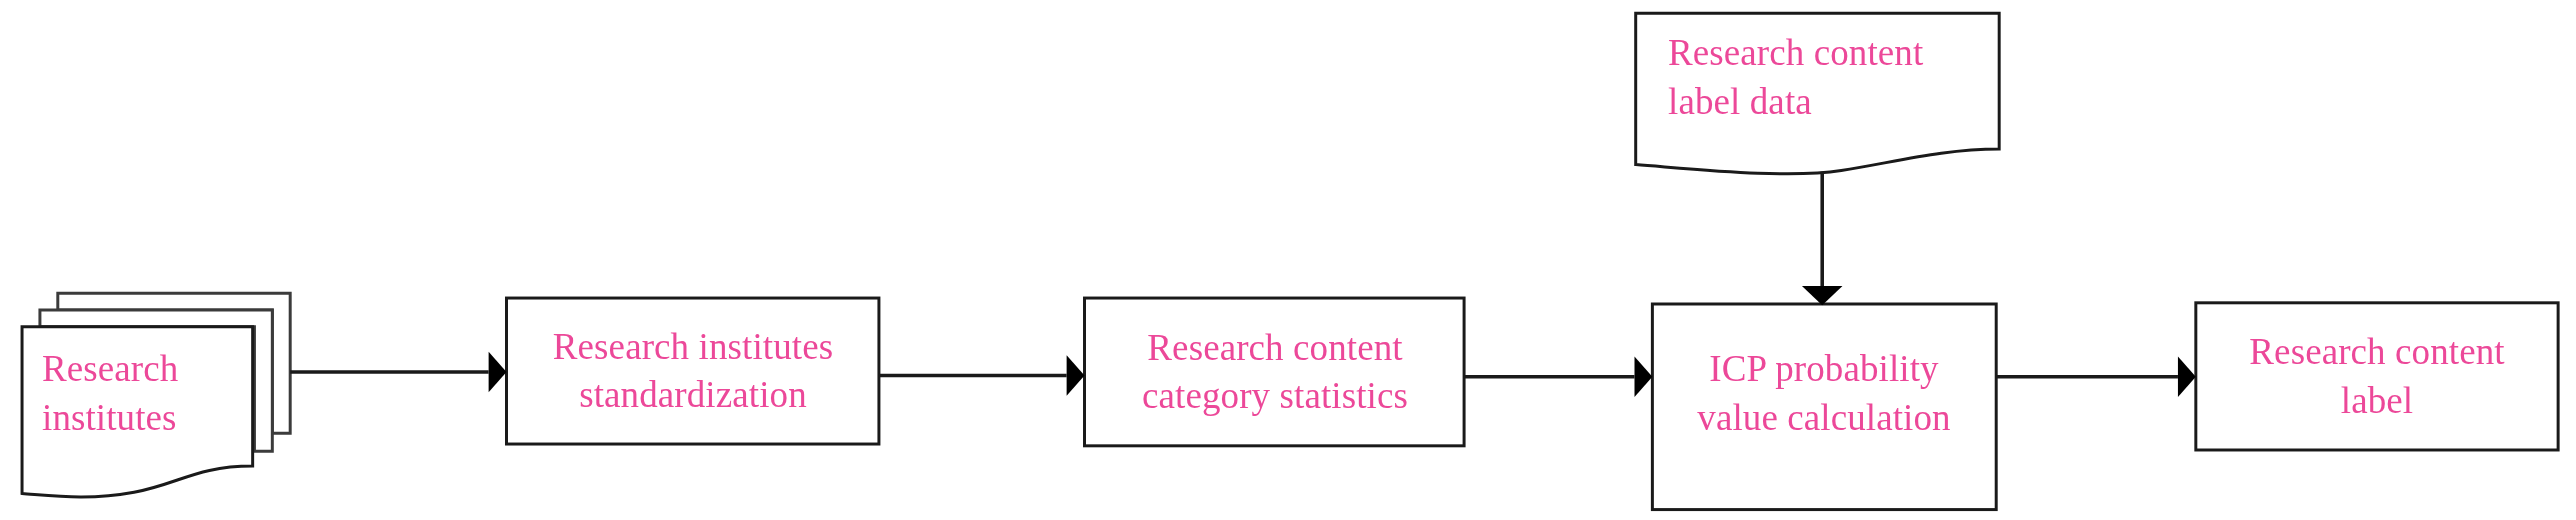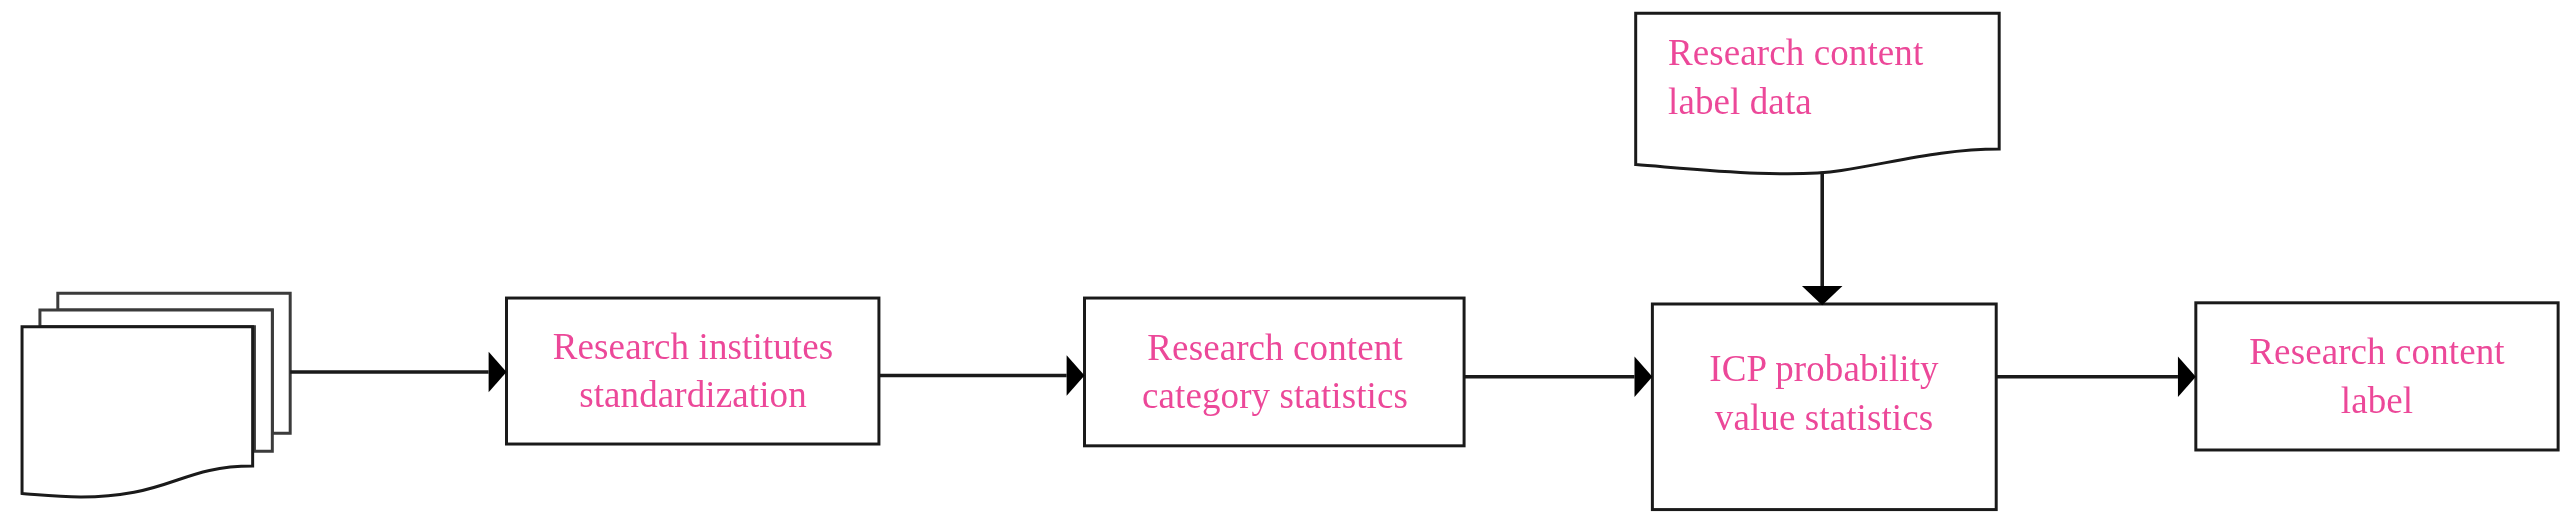--- a/index.html
+++ b/index.html
@@ -117,29 +117,31 @@
       <polygon class="connector-head" points="3655,598 3685,632 3655,666"></polygon>
     </g>
 
     <g>
       <line class="connector-line" x1="3058" y1="288" x2="3058" y2="480"></line>
       <polygon class="connector-head" points="3024,480 3092,480 3058,512"></polygon>
     </g>
 
   </svg>
 
+  <div class="node-label left-align-doc" style="left:42px; top:334px; width:203px; height:119px;">Research
+institutes</div>
 
   <div class="node-label" style="left:507px; top:298px; width:372px; height:146px;">Research institutes
 standardization</div>
 
   <div class="node-label" style="left:1085px; top:298px; width:380px; height:148px;">Research content
 category statistics</div>
 
   <div class="node-label" style="left:1652px; top:304px; width:344px; height:179px;">ICP probability
-value statistics</div>
+value calculation</div>
 
   <div class="node-label" style="left:2196px; top:303px; width:362px; height:147px;">Research content
 label</div>
 
   <div class="node-label left-align-doc" style="left:1668px; top:18px; width:322px; height:119px;">Research content
 label data</div>
 
 </div>
 
 

